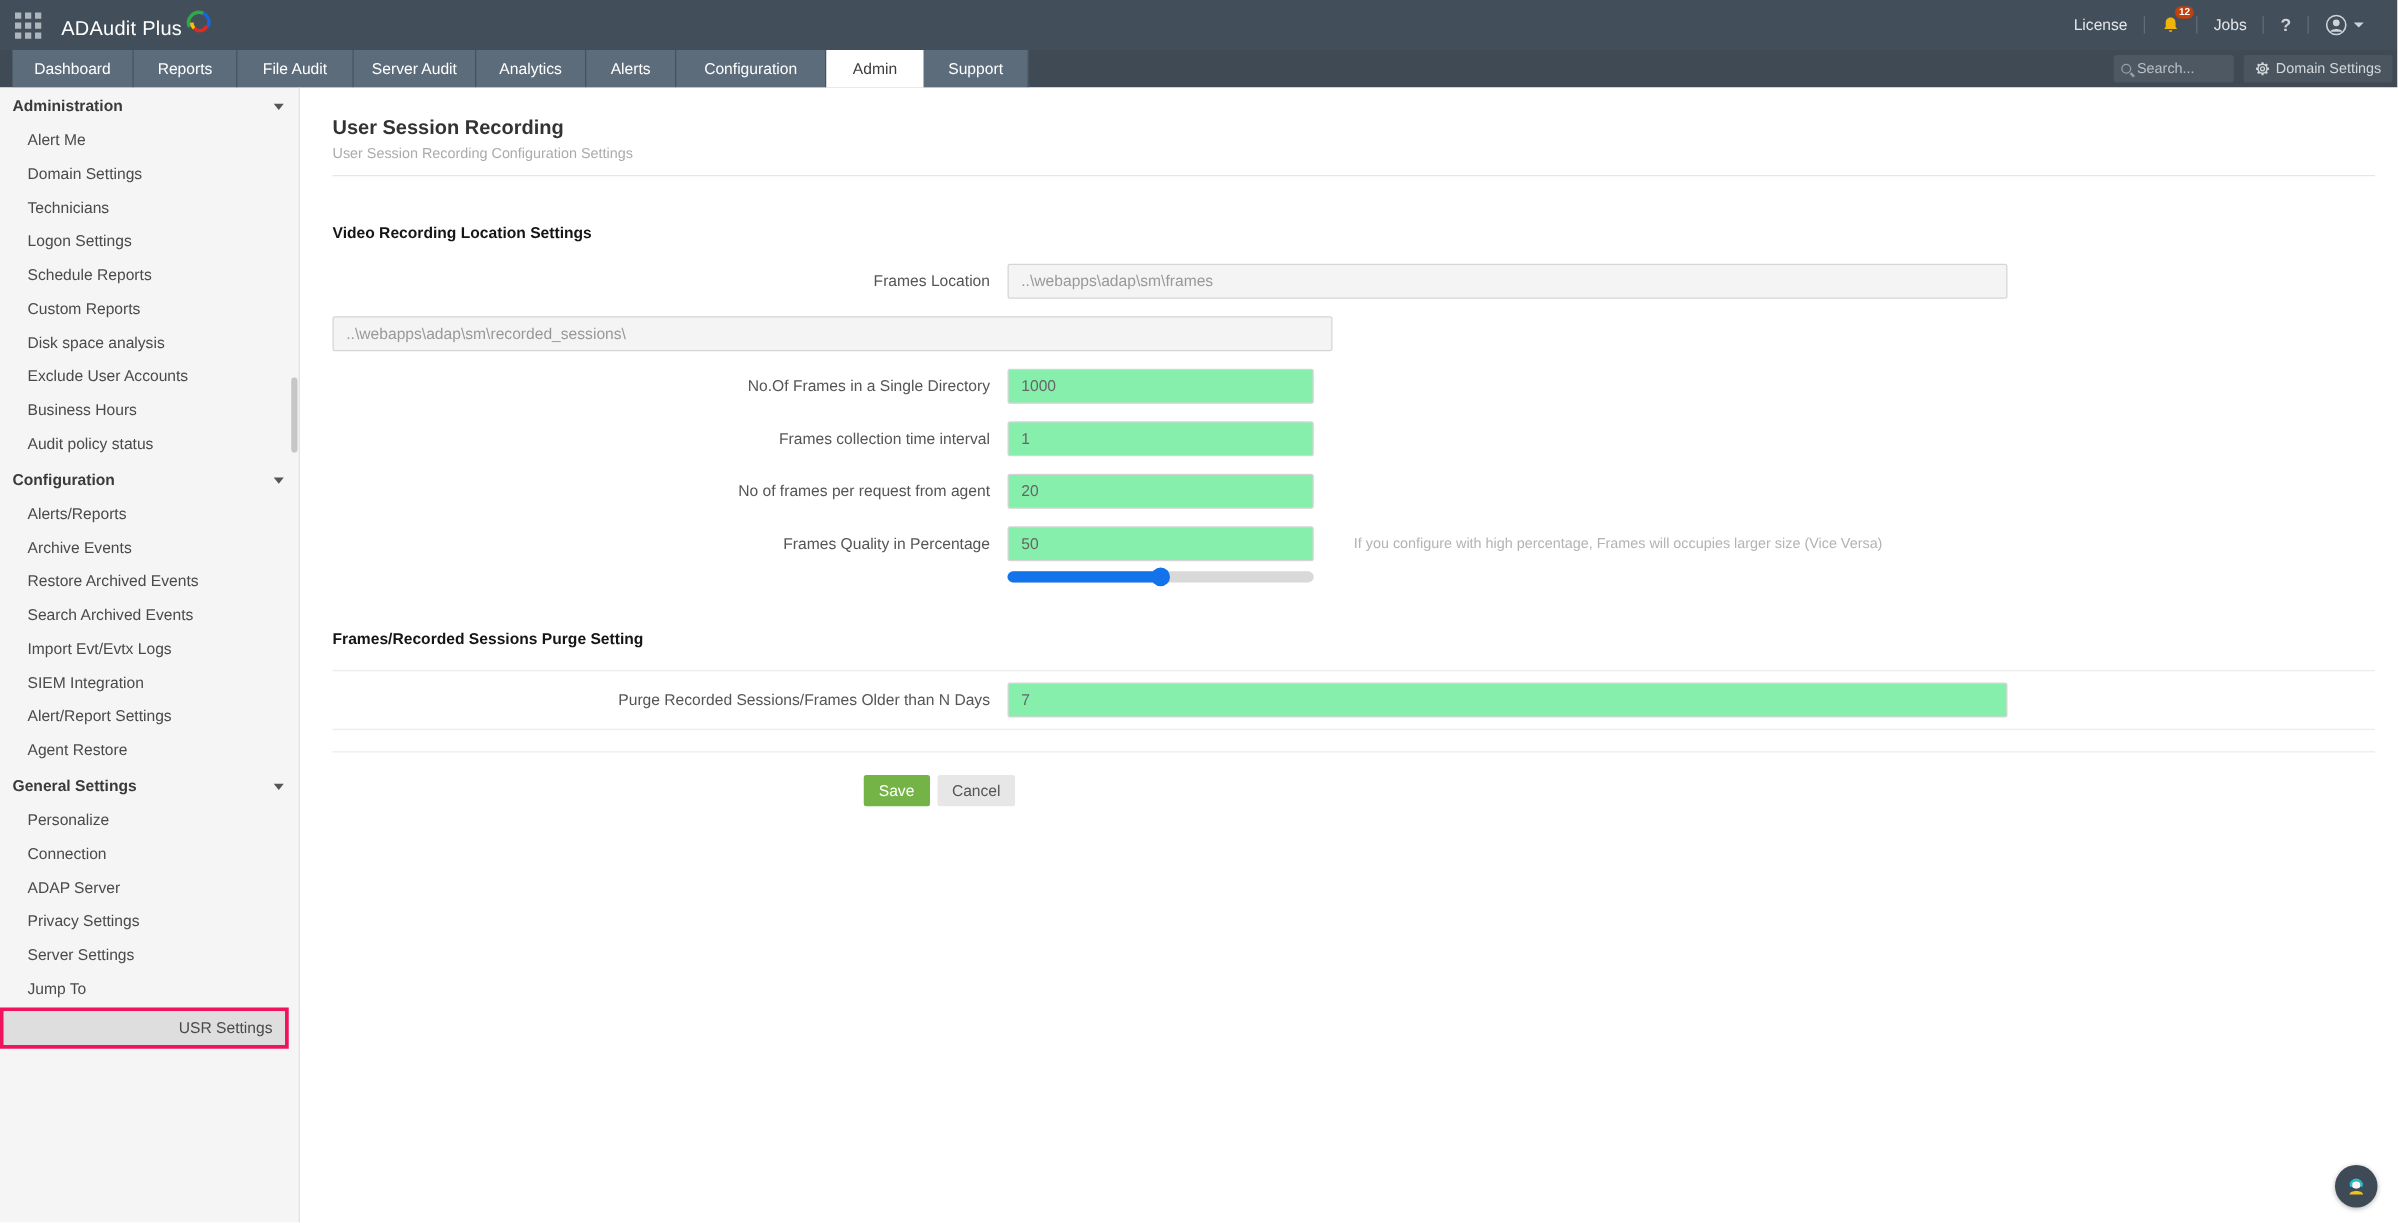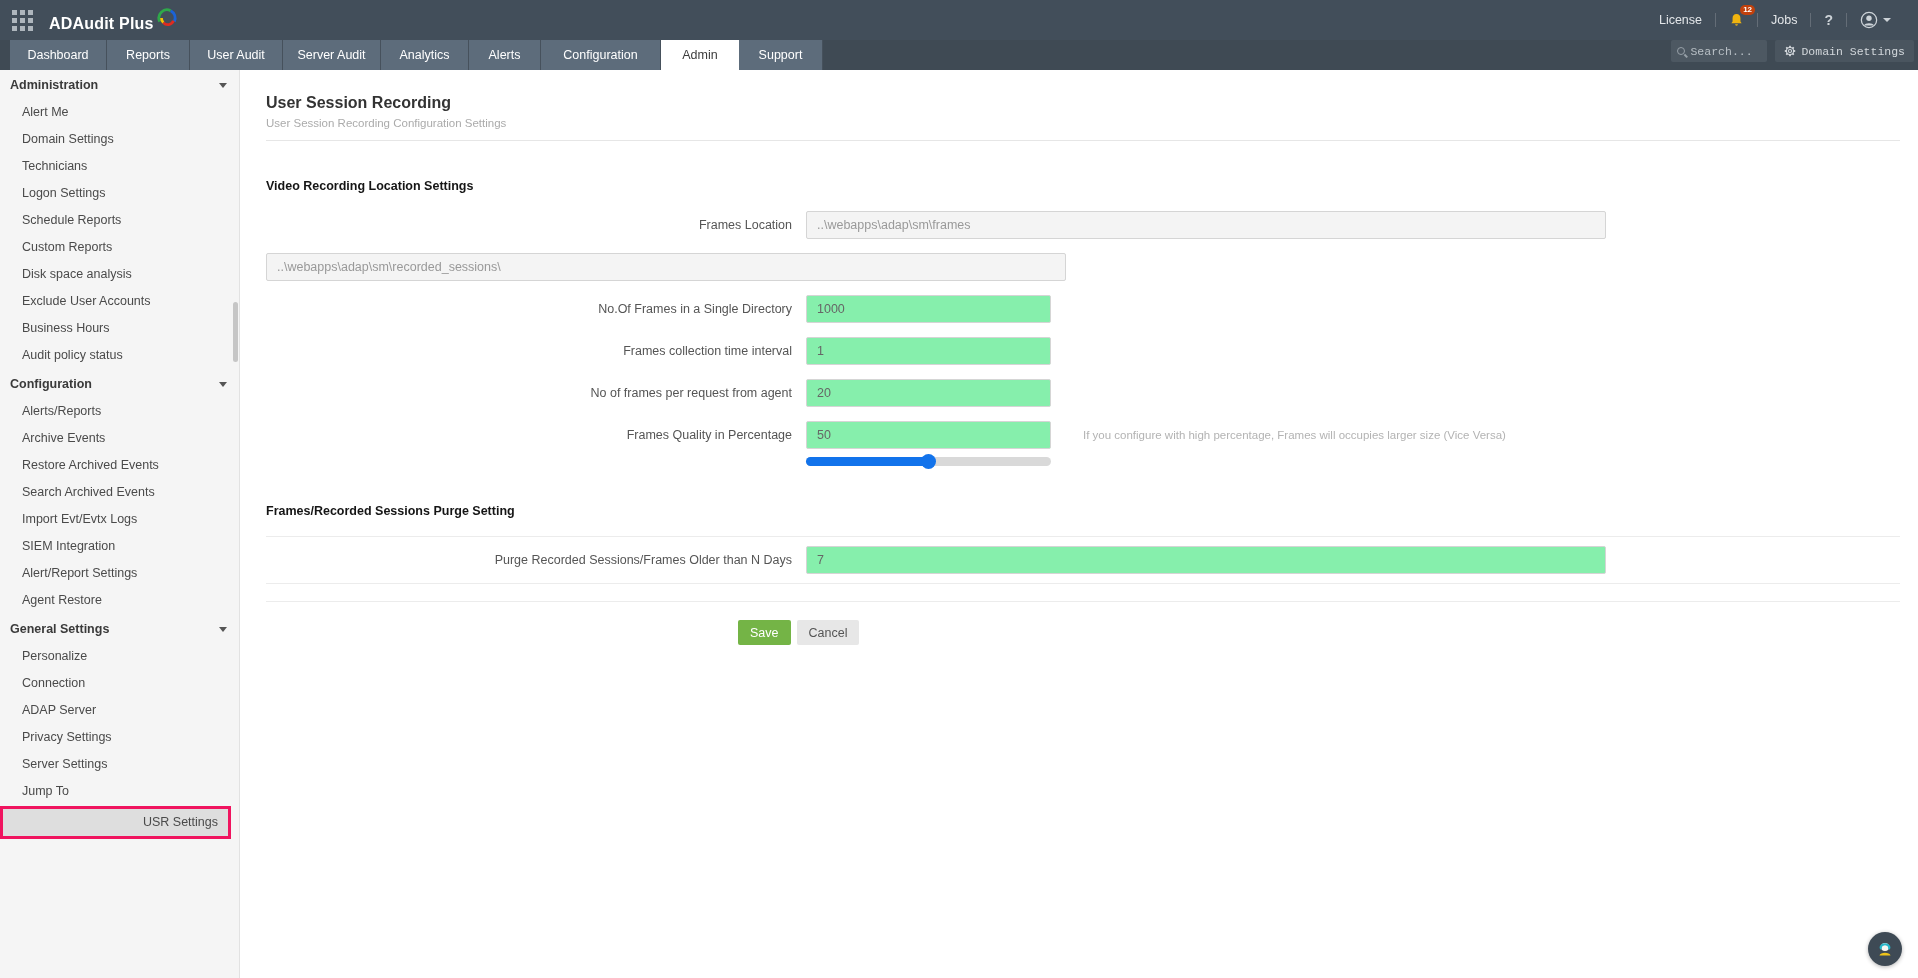--- a/index.html
+++ b/index.html
@@ -5,40 +5,40 @@
   * { margin:0; padding:0; box-sizing:border-box; }
   html,body { width:1918px; height:978px; overflow:hidden;
     font-family:"Liberation Sans", sans-serif; background:#fff; }
 
   
   .top-header { height:40px; background:#424e5a; display:flex; align-items:center;
     padding:0 14px 0 12px; position:relative; }
   .waffle { display:grid; grid-template-columns:repeat(3,5px); grid-gap:3px; margin-right:16px; cursor:pointer; }
   .waffle span { width:5px; height:5px; background:#aeb6bd; }
   .logo-wrap { display:flex; align-items:flex-end; cursor:pointer; }
-  .logo-text { color:#fff; font-size:16px; font-weight:bold; letter-spacing:.2px;text-align:right; }
+  .logo-text { color:#fff; font-size:16px; font-weight:normal; letter-spacing:.2px;text-align:right; }
   .logo-swirl { margin-left:2px; margin-bottom:4px; }
   .header-right { margin-left:auto; display:flex; align-items:center; color:#e3e6e9; font-size:12.5px; }
   .header-item { padding:0 13px; display:flex; align-items:center; cursor:pointer; position:relative; }
   .header-sep { width:1px; height:14px; background:rgba(255,255,255,.18); }
   .bell-wrap { position:relative; }
   .badge { position:absolute; top:-7px; right:2px; background:#c2410c; color:#fff;
     font-size:8px; font-weight:bold; border-radius:7px; padding:1px 3px; line-height:1; }
   .help-q { font-size:14px; font-weight:bold; color:#cdd3d8; }
   .caret-down { width:0; height:0; border-left:4px solid transparent; border-right:4px solid transparent;
     border-top:4px solid #cdd3d8; margin-left:5px; }
 
   
   .tab-bar { height:30px; background:#3f4a54; display:flex; align-items:stretch; padding-left:10px; }
   .tab { background:#5d6c7b; color:#fff; font-size:12.5px; display:flex; align-items:center;
     justify-content:center; cursor:pointer; border-right:1px solid #46515c; }
   .tab.t0{width:97px}.tab.t1{width:83px}.tab.t2{width:93px}.tab.t3{width:98px}
   .tab.t4{width:88px}.tab.t5{width:72px}.tab.t6{width:120px}.tab.t7{width:78px}.tab.t8{width:84px}
   .tab.active { background:#fff; color:#3c3c3c; border-right:none; }
-  .tabbar-right { margin-left:auto; display:flex; padding-right:4px;font-family:Liberation Mono, monospace; }
+  .tabbar-right { margin-left:auto; display:flex; align-items:center; padding-right:4px; }
   .search-box { width:96px; height:22px; background:#4d5862; border-radius:2px; display:flex;
     align-items:center; padding:0 6px; margin-right:8px; color:#b9c0c6; font-size:11.5px; cursor:text; }
   .mag { width:8px; height:8px; border:1.5px solid #97a0a8; border-radius:50%; position:relative; margin-right:5px; }
   .mag:after { content:""; position:absolute; width:4px; height:1.5px; background:#97a0a8;
     transform:rotate(45deg); left:6px; top:7px; }
   .domain-btn { height:22px; background:#4a555f; border-radius:2px; display:flex; align-items:center;
     padding:0 9px; color:#d2d7db; font-size:11.5px; cursor:pointer; }
   .gear { margin-right:5px; }
 
   
@@ -77,21 +77,21 @@
   .slider-track { margin-top:8px; width:245px; height:9px; background:#d9d9d9; border-radius:5px; position:relative; }
   .slider-fill { height:9px; background:#1273eb; border-radius:5px 0 0 5px; position:relative; }
   .slider-thumb { position:absolute; right:-7px; top:-3px; width:15px; height:15px;
     background:#1273eb; border-radius:50%; cursor:pointer; }
   .hint { font-size:11.5px; color:#b3b3b3; margin-left:32px; line-height:28px; white-space:nowrap; }
   .purge-block { margin-top:18px; border-top:1px solid #ececec; }
   .purge-row { padding:9px 0; display:flex; align-items:center; border-bottom:1px solid #ececec; }
   .purge-spacer { height:18px; border-bottom:1px solid #ececec; }
   .btn-row { margin-top:18px; padding-left:425px; display:flex; }
   .btn { height:25px; font-size:12.5px; border:none; border-radius:2px; padding:0 12px;
-    cursor:pointer; font-family:"Liberation Sans", sans-serif;margin-left:47px; }
+    cursor:pointer; font-family:"Liberation Sans", sans-serif; }
   .btn-save { background:#74b446; color:#fff; }
   .btn-cancel { background:#e7e7e7; color:#555; margin-left:6px; }
 
   
   .chat-fab { position:absolute; right:16px; bottom:12px; width:34px; height:34px; border-radius:50%;
     background:#3e4a55; display:flex; align-items:center; justify-content:center; cursor:pointer;
     box-shadow:0 1px 4px rgba(0,0,0,.3); }
 </style>
 </head>
 <body>
@@ -145,21 +145,21 @@
         <path d="M4.5 16 C5.5 12.8 14.5 12.8 15.5 16" fill="#cdd3d8"></path>
       </svg>
       <span class="caret-down"></span>
     </div>
   </div>
 </div>
 
 <div class="tab-bar">
   <div class="tab t0">Dashboard</div>
   <div class="tab t1">Reports</div>
-  <div class="tab t2">User Audit</div>
+  <div class="tab t2">File Audit</div>
   <div class="tab t3">Server Audit</div>
   <div class="tab t4">Analytics</div>
   <div class="tab t5">Alerts</div>
   <div class="tab t6">Configuration</div>
   <div class="tab t7 active">Admin</div>
   <div class="tab t8">Support</div>
   <div class="tabbar-right">
     <div class="search-box">
       <span class="mag"></span>
       <span>Search...</span>

